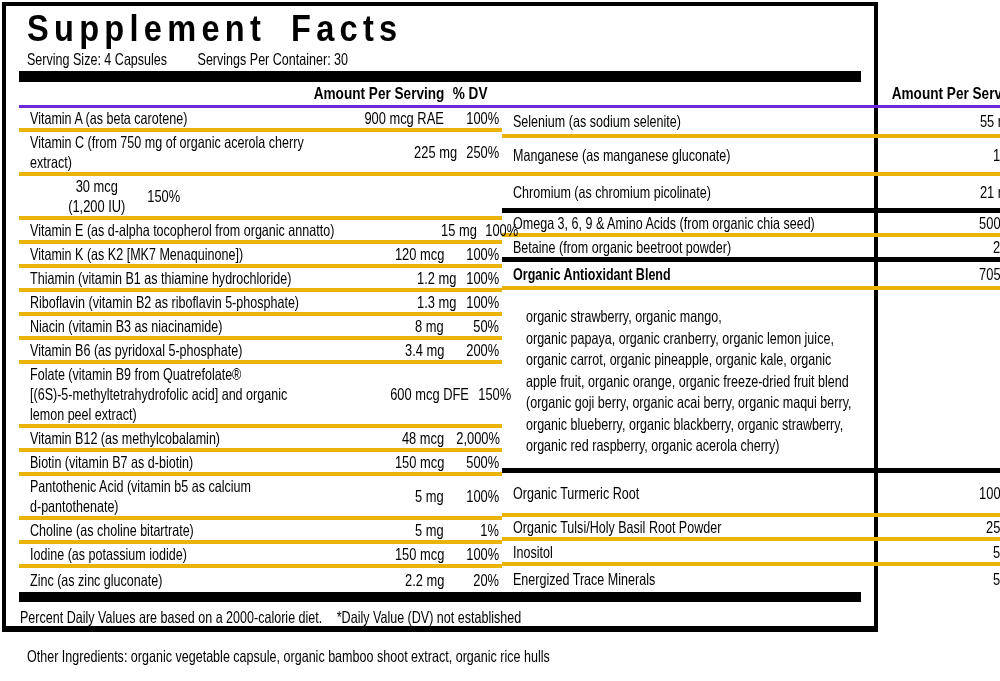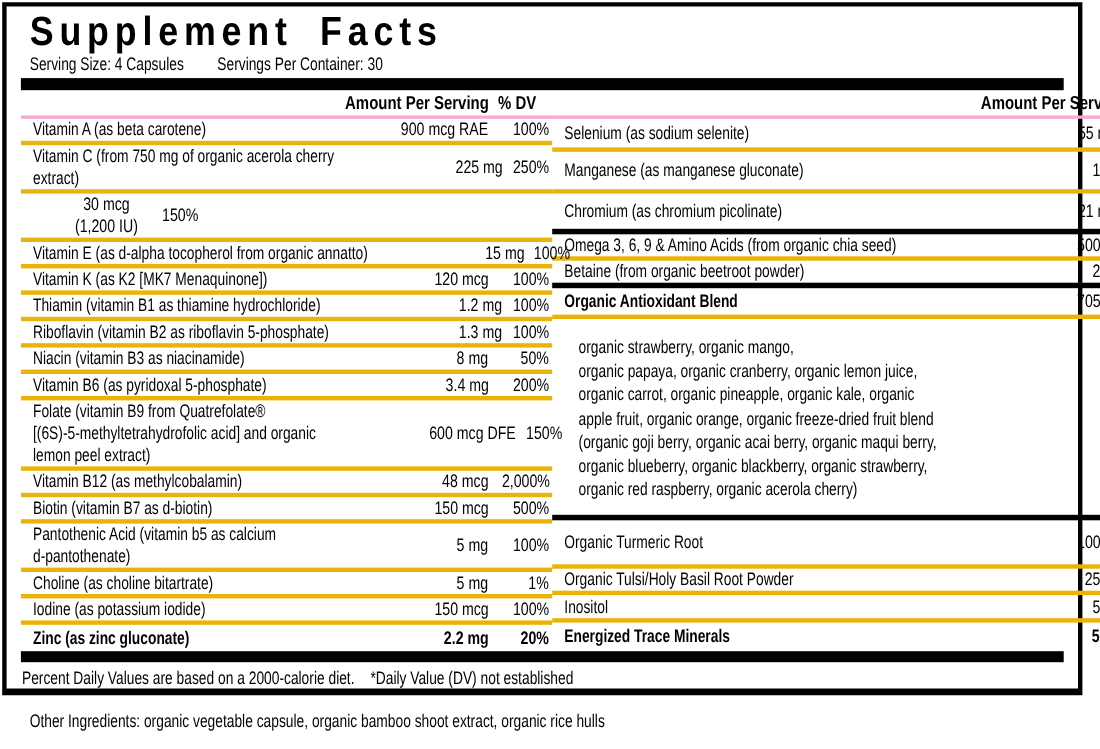--- a/index.html
+++ b/index.html
@@ -1,18 +1,18 @@
 <!DOCTYPE html>
 <html><head>
 <meta charset="utf-8">
 <style>
   * { box-sizing: border-box; margin: 0; padding: 0; }
   html,body { width:1000px; height:681px; background:#fff; color:#000;
     font-family:"Liberation Sans", sans-serif; overflow:hidden; }
-  .box { margin:2px; border:4px solid #000; border-bottom:6px solid #000; width:982px; }
+  .box { margin:2px; border:4px solid #000; border-bottom:6px solid #000; width:876px; }
 
   
   .t  { display:inline-block; white-space:pre; font-size:16.5px; line-height:20px; }
   .tl { transform:scaleX(.76); transform-origin:0 50%; }
   .tr { transform:scaleX(.78); transform-origin:100% 50%; }
 
   .head { padding:4px 0 0 21px; }
   .title { display:inline-block; white-space:pre; font-size:37px; font-weight:800;
     letter-spacing:6px; word-spacing:12px; line-height:38px;
     transform:scaleX(.88); transform-origin:0 50%; }
@@ -22,30 +22,30 @@
   .bar  { height:11px; background:#000; margin:2px 13px 0 13px; }
   .bar2 { height:10px; background:#000; margin:0 13px; }
 
   .cols { display:flex; margin:0 13px; align-items:stretch; }
   .col  { display:flex; flex-direction:column; }
   .col-l { width:483px; }
   .divider { width:5px; background:#000; }
   .col-r { flex:1; }
 
   .hrow { display:flex; align-items:center; justify-content:flex-end;
-    height:26px; border-bottom:3px solid #f9a8d4; }
+    height:26px; border-bottom:3px solid #6d28d9; }
   .hrow .amt-h { font-size:17px; font-weight:bold; transform:scaleX(.8);
     transform-origin:100% 50%; white-space:pre; }
   .hrow .dv-h  { width:58px; text-align:left; padding-right:3px;
     font-size:17px; font-weight:bold; }
   .hrow .dv-h .in { display:inline-block; transform:scaleX(.8); transform-origin:100% 50%; white-space:pre; }
 
   .row { display:flex; align-items:center; border-bottom:4px solid #eab308; }
   .row.thick { border-bottom:5px solid #000; }
-  .row.last  { border-bottom:none;font-weight:bold; }
+  .row.last  { border-bottom:none; }
   .c-name { flex:1; padding-left:11px; }
   .c-amt  { width:106px; text-align:right; }
   .c-amt .t { text-align:center; }
   .c-dv   { width:58px; text-align:right; padding-right:3px; }
   .col-r .c-amt { width:112px; }
   .b { font-weight:bold; }
 
   .desc { flex:1; min-height:150px; border-bottom:5px solid #000; padding:16px 0 0 24px; }
   .desc .t { line-height:21.5px; }
 

